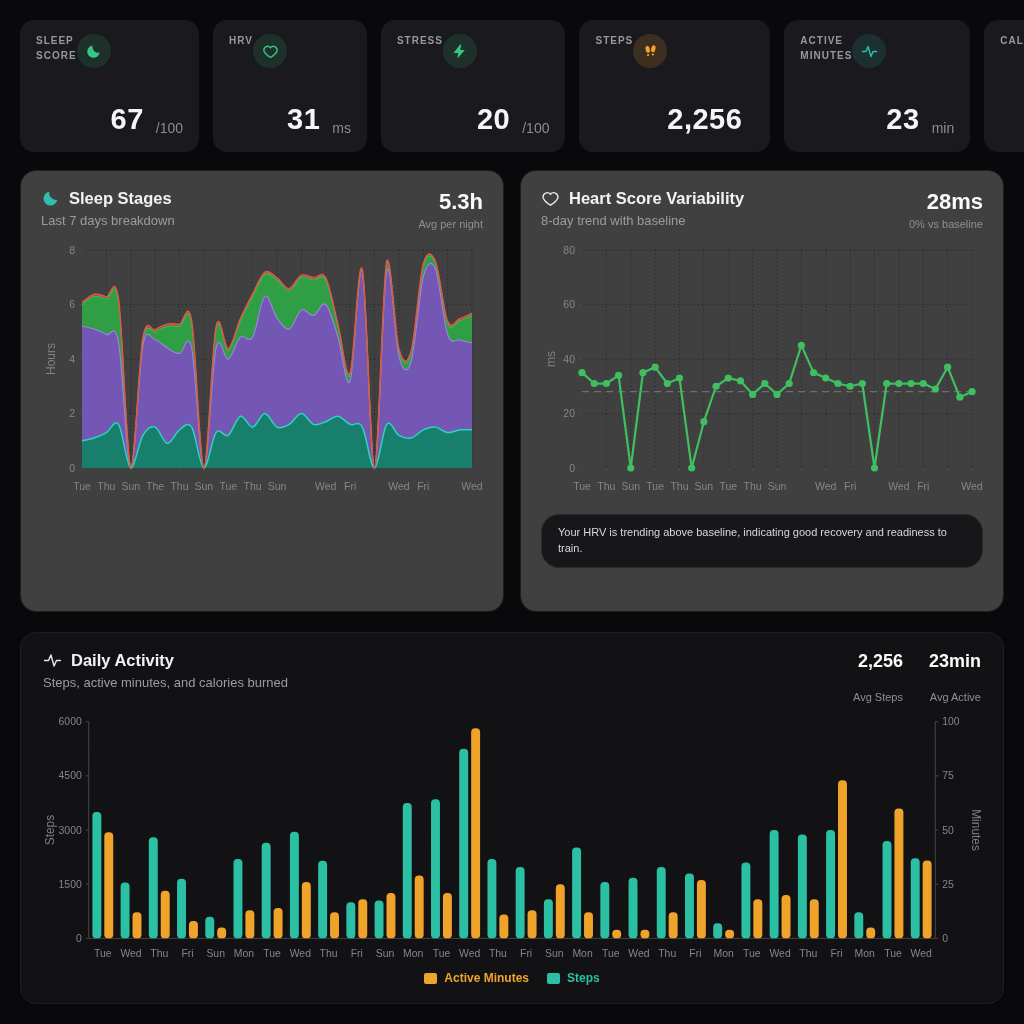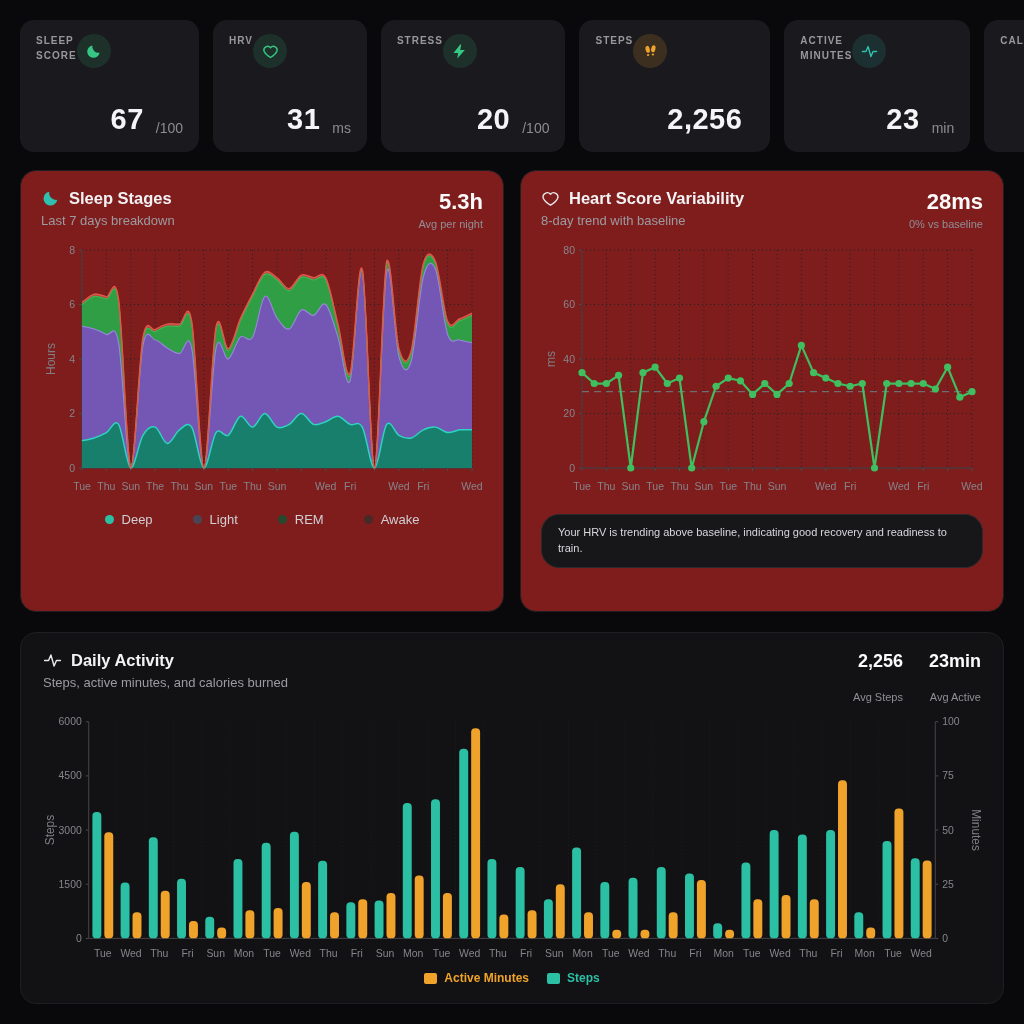--- a/index.html
+++ b/index.html
@@ -18,21 +18,21 @@
     align-items:center; justify-content:center; flex:0 0 auto; }
   .ic-green  { background:rgba(52,199,123,0.13); color:#35c783; }
   .ic-orange { background:rgba(240,163,42,0.16); color:#f0a32a; }
   .ic-teal   { background:rgba(45,190,180,0.13); color:#2fbfae; }
   .stat-value-row { display:flex; align-items:flex-end; gap:12px; }
   .stat-value { font-size:29px; font-weight:700; color:#f5f5f7; letter-spacing:0.5px; }
   .stat-unit { font-size:14px; color:#8b8b91; }
 
   
   .mid-row { display:grid; grid-template-columns:1fr 1fr; gap:16px; height:442px; margin-top:18px; }
-  .chart-card { background:#7f1d1d; border:1px solid #1f1f23; border-radius:16px;
+  .chart-card { background:#404040; border:1px solid #1f1f23; border-radius:16px;
     padding:18px 20px 14px; display:flex; flex-direction:column; }
   .card-header { display:flex; justify-content:space-between; align-items:flex-start; }
   .card-title-wrap { display:flex; flex-direction:column; gap:5px; }
   .card-title-line { display:flex; align-items:center; gap:9px; }
   .card-title { font-size:16.5px; font-weight:700; color:#f2f2f4; }
   .card-subtitle { font-size:13px; color:#9b9ba1; }
   .card-headline { text-align:right; }
   .headline-value { font-size:22px; font-weight:700; color:#fafafa; }
   .headline-caption { font-size:11px; color:#8f8f95; margin-top:3px; }
   .hicon { width:19px; height:19px; }
@@ -247,38 +247,20 @@
           <text x="11" y="119" fill="#7f7f86" font-size="12" text-anchor="middle" transform="rotate(-90 11 119)">Hours</text>
           <path d="M38 62.32C40.03125 60.9575 46.125 55.05333333333334 50.1875 54.145C54.25 53.236666666666665 58.3125 55.96166666666666 62.375 56.86999999999999C66.4375 57.77833333333332 70.5 31.07333333333334 74.5625 59.595000000000006C78.625 88.11666666666667 82.6875 221.64166666666668 86.75 228C90.8125 228 94.875 120.81666666666666 98.9375 97.74499999999999C103 74.67333333333332 107.0625 91.84083333333332 111.125 89.57C115.1875 87.29916666666666 119.25 85.02833333333332 123.3125 84.11999999999999C127.375 83.21166666666666 131.4375 84.57416666666668 135.5 84.12000000000002C139.5625 83.66583333333335 143.625 57.41499999999998 147.6875 81.39499999999998C151.75 105.37499999999999 155.8125 227.09166666666667 159.875 228C163.9375 228 168 106.73749999999998 172.0625 86.84499999999998C176.125 66.95249999999999 180.1875 110.0075 184.25 108.645C188.3125 107.2825 192.375 87.75333333333334 196.4375 78.67000000000002C200.5 69.58666666666669 204.5625 61.86583333333334 208.625 54.145C212.6875 46.424166666666665 216.75 35.07000000000001 220.8125 32.345000000000006C224.875 29.620000000000005 228.9375 35.069999999999986 233 37.79499999999999C237.0625 40.51999999999999 241.125 49.149166666666666 245.1875 48.695C249.25 48.240833333333335 253.3125 36.886666666666656 257.375 35.06999999999999C261.4375 33.25333333333333 265.5 37.34083333333335 269.5625 37.795000000000016C273.625 38.24916666666668 277.6875 30.07416666666666 281.75 37.79499999999999C285.8125 45.51583333333332 289.875 68.22416666666666 293.9375 84.11999999999999C298 100.01583333333332 302.0625 142.25333333333333 306.125 133.17C310.1875 124.08666666666666 314.25 13.814999999999992 318.3125 29.619999999999994C322.375 45.425 326.4375 228 330.5 228C334.5625 226.63750000000002 338.625 41.33750000000002 342.6875 21.44500000000002C346.75 10 350.8125 93.6575 354.875 108.645C358.9375 123.6325 363 125.44916666666666 367.0625 111.36999999999999C371.125 97.29083333333332 375.1875 39.157499999999985 379.25 24.169999999999987C383.3125 10 387.375 11.9075 391.4375 21.445C395.5 30.9825 399.5625 71.85749999999997 403.625 81.39499999999998C407.6875 90.93249999999999 411.75 80.03250000000001 415.8125 78.67000000000002C419.875 77.30750000000002 425.96875 74.12833333333333 428 73.22L428 228L38 228Z" fill="#b0453a"></path>
           <path d="M38 64.5C40.03125 63.1375 46.125 57.233333333333334 50.1875 56.325C54.25 55.41666666666667 58.3125 58.141666666666666 62.375 59.05C66.4375 59.95833333333333 70.5 33.61666666666668 74.5625 61.77500000000001C78.625 89.93333333333334 82.6875 221.64166666666668 86.75 228C90.8125 228 94.875 122.63333333333333 98.9375 99.925C103 77.21666666666667 107.0625 94.02083333333333 111.125 91.75C115.1875 89.47916666666667 119.25 87.20833333333333 123.3125 86.3C127.375 85.39166666666667 131.4375 86.75416666666669 135.5 86.30000000000003C139.5625 85.84583333333336 143.625 59.958333333333314 147.6875 83.57499999999997C151.75 107.19166666666663 155.8125 227.09166666666667 159.875 228C163.9375 228 168 108.55416666666666 172.0625 89.02499999999999C176.125 69.49583333333332 180.1875 112.1875 184.25 110.825C188.3125 109.4625 192.375 89.93333333333334 196.4375 80.85000000000001C200.5 71.76666666666668 204.5625 64.04583333333333 208.625 56.325C212.6875 48.60416666666667 216.75 37.25000000000001 220.8125 34.525000000000006C224.875 31.800000000000004 228.9375 37.24999999999999 233 39.974999999999994C237.0625 42.699999999999996 241.125 51.329166666666666 245.1875 50.875C249.25 50.420833333333334 253.3125 39.06666666666666 257.375 37.25C261.4375 35.43333333333334 265.5 39.52083333333335 269.5625 39.975000000000016C273.625 40.42916666666668 277.6875 32.25416666666666 281.75 39.974999999999994C285.8125 47.695833333333326 289.875 70.40416666666667 293.9375 86.3C298 102.19583333333333 302.0625 144.43333333333334 306.125 135.35C310.1875 126.26666666666667 314.25 16.358333333333327 318.3125 31.799999999999994C322.375 47.24166666666666 326.4375 228 330.5 228C334.5625 226.63750000000002 338.625 43.15416666666669 342.6875 23.625000000000025C346.75 10 350.8125 95.8375 354.875 110.825C358.9375 125.8125 363 127.62916666666666 367.0625 113.55C371.125 99.47083333333333 375.1875 41.33749999999999 379.25 26.34999999999999C383.3125 11.362499999999992 387.375 14.087500000000004 391.4375 23.625C395.5 33.162499999999994 399.5625 74.03749999999997 403.625 83.57499999999997C407.6875 93.11249999999998 411.75 82.2125 415.8125 80.85000000000001C419.875 79.48750000000001 425.96875 76.30833333333334 428 75.4L428 228L38 228Z" fill="#2f9e44"></path>
           <path d="M38 86.3C40.03125 86.75416666666666 46.125 87.66250000000001 50.1875 89.025C54.25 90.3875 58.3125 92.20416666666667 62.375 94.475C66.4375 96.74583333333332 70.5 80.39583333333334 74.5625 102.65C78.625 124.90416666666667 82.6875 227.54583333333335 86.75 228C90.8125 228 94.875 126.72083333333333 98.9375 105.375C103 84.02916666666667 107.0625 99.47083333333333 111.125 99.925C115.1875 100.37916666666666 119.25 105.82916666666665 123.3125 108.1C127.375 110.37083333333334 131.4375 113.55000000000003 135.5 113.55000000000003C139.5625 113.55000000000003 143.625 89.025 147.6875 108.1C151.75 127.17499999999998 155.8125 228 159.875 228C163.9375 228 168 126.26666666666667 172.0625 108.1C176.125 89.93333333333332 180.1875 120.81666666666666 184.25 119C188.3125 117.18333333333334 192.375 100.83333333333334 196.4375 97.2C200.5 93.56666666666666 204.5625 104.0125 208.625 97.2C212.6875 90.3875 216.75 59.50416666666667 220.8125 56.325C224.875 53.145833333333336 228.9375 72.675 233 78.125C237.0625 83.575 241.125 90.3875 245.1875 89.025C249.25 87.66250000000001 253.3125 72.22083333333333 257.375 69.95C261.4375 67.67916666666667 265.5 76.30833333333334 269.5625 75.4C273.625 74.49166666666667 277.6875 60.86666666666667 281.75 64.5C285.8125 68.13333333333333 289.875 84.48333333333333 293.9375 97.2C298 109.91666666666667 302.0625 151.7 306.125 140.79999999999998C310.1875 129.89999999999998 314.25 17.26666666666666 318.3125 31.799999999999994C322.375 46.33333333333333 326.4375 228 330.5 228C334.5625 228 338.625 50.42083333333335 342.6875 31.80000000000002C346.75 13.179166666666685 350.8125 101.28750000000001 354.875 116.275C358.9375 131.2625 363 134.89583333333331 367.0625 121.725C371.125 108.55416666666666 375.1875 52.69166666666666 379.25 37.25C383.3125 21.808333333333337 387.375 19.53750000000001 391.4375 29.075000000000006C395.5 38.612500000000004 399.5625 82.66666666666666 403.625 94.475C407.6875 106.28333333333333 411.75 98.56250000000003 415.8125 99.92500000000003C419.875 101.28750000000002 425.96875 102.19583333333334 428 102.65L428 228L38 228Z" fill="#7456b4"></path>
           <path d="M38 200.75C40.03125 200.29583333333335 46.125 199.3875 50.1875 198.025C54.25 196.66250000000002 58.3125 194.84583333333336 62.375 192.57500000000002C66.4375 190.30416666666667 70.5 178.49583333333334 74.5625 184.4C78.625 190.30416666666667 82.6875 226.18333333333334 86.75 228C90.8125 228 94.875 202.11249999999998 98.9375 195.29999999999998C103 188.48749999999998 107.0625 185.7625 111.125 187.125C115.1875 188.4875 119.25 203.02083333333331 123.3125 203.475C127.375 203.92916666666667 131.4375 192.575 135.5 189.85C139.5625 187.125 143.625 180.76666666666665 147.6875 187.125C151.75 193.48333333333335 155.8125 227.09166666666667 159.875 228C163.9375 228 168 198.02500000000003 172.0625 192.57500000000002C176.125 187.125 180.1875 198.02499999999998 184.25 195.29999999999998C188.3125 192.575 192.375 177.58749999999998 196.4375 176.225C200.5 174.8625 204.5625 187.57916666666665 208.625 187.125C212.6875 186.67083333333335 216.75 173.5 220.8125 173.5C224.875 173.5 228.9375 185.30833333333334 233 187.125C237.0625 188.94166666666666 241.125 186.67083333333335 245.1875 184.4C249.25 182.12916666666666 253.3125 173.5 257.375 173.5C261.4375 173.5 265.5 183.03750000000002 269.5625 184.4C273.625 185.7625 277.6875 183.0375 281.75 181.67499999999998C285.8125 180.31249999999997 289.875 175.77083333333331 293.9375 176.225C298 176.67916666666667 302.0625 182.58333333333334 306.125 184.4C310.1875 186.21666666666667 314.25 179.85833333333335 318.3125 187.125C322.375 194.39166666666665 326.4375 228 330.5 228C334.5625 227.54583333333335 338.625 189.85000000000002 342.6875 184.4C346.75 178.95 350.8125 193.02916666666664 354.875 195.29999999999998C358.9375 197.57083333333333 363 198.93333333333334 367.0625 198.025C371.125 197.11666666666667 375.1875 191.66666666666666 379.25 189.85C383.3125 188.03333333333333 387.375 186.67083333333332 391.4375 187.125C395.5 187.57916666666668 399.5625 192.12083333333334 403.625 192.57500000000002C407.6875 193.0291666666667 411.75 190.30416666666667 415.8125 189.85C419.875 189.39583333333331 425.96875 189.85 428 189.85L428 228L38 228Z" fill="#177f6b"></path>
           <path d="M38 200.75C40.03125 200.29583333333335 46.125 199.3875 50.1875 198.025C54.25 196.66250000000002 58.3125 194.84583333333336 62.375 192.57500000000002C66.4375 190.30416666666667 70.5 178.49583333333334 74.5625 184.4C78.625 190.30416666666667 82.6875 226.18333333333334 86.75 228C90.8125 228 94.875 202.11249999999998 98.9375 195.29999999999998C103 188.48749999999998 107.0625 185.7625 111.125 187.125C115.1875 188.4875 119.25 203.02083333333331 123.3125 203.475C127.375 203.92916666666667 131.4375 192.575 135.5 189.85C139.5625 187.125 143.625 180.76666666666665 147.6875 187.125C151.75 193.48333333333335 155.8125 227.09166666666667 159.875 228C163.9375 228 168 198.02500000000003 172.0625 192.57500000000002C176.125 187.125 180.1875 198.02499999999998 184.25 195.29999999999998C188.3125 192.575 192.375 177.58749999999998 196.4375 176.225C200.5 174.8625 204.5625 187.57916666666665 208.625 187.125C212.6875 186.67083333333335 216.75 173.5 220.8125 173.5C224.875 173.5 228.9375 185.30833333333334 233 187.125C237.0625 188.94166666666666 241.125 186.67083333333335 245.1875 184.4C249.25 182.12916666666666 253.3125 173.5 257.375 173.5C261.4375 173.5 265.5 183.03750000000002 269.5625 184.4C273.625 185.7625 277.6875 183.0375 281.75 181.67499999999998C285.8125 180.31249999999997 289.875 175.77083333333331 293.9375 176.225C298 176.67916666666667 302.0625 182.58333333333334 306.125 184.4C310.1875 186.21666666666667 314.25 179.85833333333335 318.3125 187.125C322.375 194.39166666666665 326.4375 228 330.5 228C334.5625 227.54583333333335 338.625 189.85000000000002 342.6875 184.4C346.75 178.95 350.8125 193.02916666666664 354.875 195.29999999999998C358.9375 197.57083333333333 363 198.93333333333334 367.0625 198.025C371.125 197.11666666666667 375.1875 191.66666666666666 379.25 189.85C383.3125 188.03333333333333 387.375 186.67083333333332 391.4375 187.125C395.5 187.57916666666668 399.5625 192.12083333333334 403.625 192.57500000000002C407.6875 193.0291666666667 411.75 190.30416666666667 415.8125 189.85C419.875 189.39583333333331 425.96875 189.85 428 189.85" fill="none" stroke="#2dd4bf" stroke-width="1.5"></path>
           <path d="M38 86.3C40.03125 86.75416666666666 46.125 87.66250000000001 50.1875 89.025C54.25 90.3875 58.3125 92.20416666666667 62.375 94.475C66.4375 96.74583333333332 70.5 80.39583333333334 74.5625 102.65C78.625 124.90416666666667 82.6875 227.54583333333335 86.75 228C90.8125 228 94.875 126.72083333333333 98.9375 105.375C103 84.02916666666667 107.0625 99.47083333333333 111.125 99.925C115.1875 100.37916666666666 119.25 105.82916666666665 123.3125 108.1C127.375 110.37083333333334 131.4375 113.55000000000003 135.5 113.55000000000003C139.5625 113.55000000000003 143.625 89.025 147.6875 108.1C151.75 127.17499999999998 155.8125 228 159.875 228C163.9375 228 168 126.26666666666667 172.0625 108.1C176.125 89.93333333333332 180.1875 120.81666666666666 184.25 119C188.3125 117.18333333333334 192.375 100.83333333333334 196.4375 97.2C200.5 93.56666666666666 204.5625 104.0125 208.625 97.2C212.6875 90.3875 216.75 59.50416666666667 220.8125 56.325C224.875 53.145833333333336 228.9375 72.675 233 78.125C237.0625 83.575 241.125 90.3875 245.1875 89.025C249.25 87.66250000000001 253.3125 72.22083333333333 257.375 69.95C261.4375 67.67916666666667 265.5 76.30833333333334 269.5625 75.4C273.625 74.49166666666667 277.6875 60.86666666666667 281.75 64.5C285.8125 68.13333333333333 289.875 84.48333333333333 293.9375 97.2C298 109.91666666666667 302.0625 151.7 306.125 140.79999999999998C310.1875 129.89999999999998 314.25 17.26666666666666 318.3125 31.799999999999994C322.375 46.33333333333333 326.4375 228 330.5 228C334.5625 228 338.625 50.42083333333335 342.6875 31.80000000000002C346.75 13.179166666666685 350.8125 101.28750000000001 354.875 116.275C358.9375 131.2625 363 134.89583333333331 367.0625 121.725C371.125 108.55416666666666 375.1875 52.69166666666666 379.25 37.25C383.3125 21.808333333333337 387.375 19.53750000000001 391.4375 29.075000000000006C395.5 38.612500000000004 399.5625 82.66666666666666 403.625 94.475C407.6875 106.28333333333333 411.75 98.56250000000003 415.8125 99.92500000000003C419.875 101.28750000000002 425.96875 102.19583333333334 428 102.65" fill="none" stroke="#9b86e0" stroke-width="1.1"></path>
           <path d="M38 64.5C40.03125 63.1375 46.125 57.233333333333334 50.1875 56.325C54.25 55.41666666666667 58.3125 58.141666666666666 62.375 59.05C66.4375 59.95833333333333 70.5 33.61666666666668 74.5625 61.77500000000001C78.625 89.93333333333334 82.6875 221.64166666666668 86.75 228C90.8125 228 94.875 122.63333333333333 98.9375 99.925C103 77.21666666666667 107.0625 94.02083333333333 111.125 91.75C115.1875 89.47916666666667 119.25 87.20833333333333 123.3125 86.3C127.375 85.39166666666667 131.4375 86.75416666666669 135.5 86.30000000000003C139.5625 85.84583333333336 143.625 59.958333333333314 147.6875 83.57499999999997C151.75 107.19166666666663 155.8125 227.09166666666667 159.875 228C163.9375 228 168 108.55416666666666 172.0625 89.02499999999999C176.125 69.49583333333332 180.1875 112.1875 184.25 110.825C188.3125 109.4625 192.375 89.93333333333334 196.4375 80.85000000000001C200.5 71.76666666666668 204.5625 64.04583333333333 208.625 56.325C212.6875 48.60416666666667 216.75 37.25000000000001 220.8125 34.525000000000006C224.875 31.800000000000004 228.9375 37.24999999999999 233 39.974999999999994C237.0625 42.699999999999996 241.125 51.329166666666666 245.1875 50.875C249.25 50.420833333333334 253.3125 39.06666666666666 257.375 37.25C261.4375 35.43333333333334 265.5 39.52083333333335 269.5625 39.975000000000016C273.625 40.42916666666668 277.6875 32.25416666666666 281.75 39.974999999999994C285.8125 47.695833333333326 289.875 70.40416666666667 293.9375 86.3C298 102.19583333333333 302.0625 144.43333333333334 306.125 135.35C310.1875 126.26666666666667 314.25 16.358333333333327 318.3125 31.799999999999994C322.375 47.24166666666666 326.4375 228 330.5 228C334.5625 226.63750000000002 338.625 43.15416666666669 342.6875 23.625000000000025C346.75 10 350.8125 95.8375 354.875 110.825C358.9375 125.8125 363 127.62916666666666 367.0625 113.55C371.125 99.47083333333333 375.1875 41.33749999999999 379.25 26.34999999999999C383.3125 11.362499999999992 387.375 14.087500000000004 391.4375 23.625C395.5 33.162499999999994 399.5625 74.03749999999997 403.625 83.57499999999997C407.6875 93.11249999999998 411.75 82.2125 415.8125 80.85000000000001C419.875 79.48750000000001 425.96875 76.30833333333334 428 75.4" fill="none" stroke="#3dbb57" stroke-width="1.1"></path>
           <path d="M38 62.32C40.03125 60.9575 46.125 55.05333333333334 50.1875 54.145C54.25 53.236666666666665 58.3125 55.96166666666666 62.375 56.86999999999999C66.4375 57.77833333333332 70.5 31.07333333333334 74.5625 59.595000000000006C78.625 88.11666666666667 82.6875 221.64166666666668 86.75 228C90.8125 228 94.875 120.81666666666666 98.9375 97.74499999999999C103 74.67333333333332 107.0625 91.84083333333332 111.125 89.57C115.1875 87.29916666666666 119.25 85.02833333333332 123.3125 84.11999999999999C127.375 83.21166666666666 131.4375 84.57416666666668 135.5 84.12000000000002C139.5625 83.66583333333335 143.625 57.41499999999998 147.6875 81.39499999999998C151.75 105.37499999999999 155.8125 227.09166666666667 159.875 228C163.9375 228 168 106.73749999999998 172.0625 86.84499999999998C176.125 66.95249999999999 180.1875 110.0075 184.25 108.645C188.3125 107.2825 192.375 87.75333333333334 196.4375 78.67000000000002C200.5 69.58666666666669 204.5625 61.86583333333334 208.625 54.145C212.6875 46.424166666666665 216.75 35.07000000000001 220.8125 32.345000000000006C224.875 29.620000000000005 228.9375 35.069999999999986 233 37.79499999999999C237.0625 40.51999999999999 241.125 49.149166666666666 245.1875 48.695C249.25 48.240833333333335 253.3125 36.886666666666656 257.375 35.06999999999999C261.4375 33.25333333333333 265.5 37.34083333333335 269.5625 37.795000000000016C273.625 38.24916666666668 277.6875 30.07416666666666 281.75 37.79499999999999C285.8125 45.51583333333332 289.875 68.22416666666666 293.9375 84.11999999999999C298 100.01583333333332 302.0625 142.25333333333333 306.125 133.17C310.1875 124.08666666666666 314.25 13.814999999999992 318.3125 29.619999999999994C322.375 45.425 326.4375 228 330.5 228C334.5625 226.63750000000002 338.625 41.33750000000002 342.6875 21.44500000000002C346.75 10 350.8125 93.6575 354.875 108.645C358.9375 123.6325 363 125.44916666666666 367.0625 111.36999999999999C371.125 97.29083333333332 375.1875 39.157499999999985 379.25 24.169999999999987C383.3125 10 387.375 11.9075 391.4375 21.445C395.5 30.9825 399.5625 71.85749999999997 403.625 81.39499999999998C407.6875 90.93249999999999 411.75 80.03250000000001 415.8125 78.67000000000002C419.875 77.30750000000002 425.96875 74.12833333333333 428 73.22" fill="none" stroke="#e0564a" stroke-width="1.5"></path>
         </svg>
-      <div class="legend-row">
-        <div class="legend-item">
-          <span class="legend-dot" style="background: rgb(43, 191, 164);"></span>
-          <span>Deep</span>
-        </div>
-        <div class="legend-item">
-          <span class="legend-dot" style="background: rgb(74, 68, 87);"></span>
-          <span>Light</span>
-        </div>
-        <div class="legend-item">
-          <span class="legend-dot" style="background: rgb(39, 72, 46);"></span>
-          <span>REM</span>
-        </div>
-        <div class="legend-item">
-          <span class="legend-dot" style="background: rgb(69, 42, 39);"></span>
-          <span>Awake</span>
-        </div>
-      </div>
     </div>
 
     <div class="chart-card">
       <div class="card-header">
         <div class="card-title-wrap">
           <div class="card-title-line">
             <svg class="hicon white" viewBox="0 0 24 24" fill="none" stroke="currentColor" stroke-width="1.8">
                 <path d="M12 20.5S4.8 16 2.9 11.6A5.3 5.3 0 0 1 12 6.6a5.3 5.3 0 0 1 9.1 5C19.2 16 12 20.5 12 20.5z"></path>
               </svg>
             <span class="card-title">Heart Score Variability</span>

